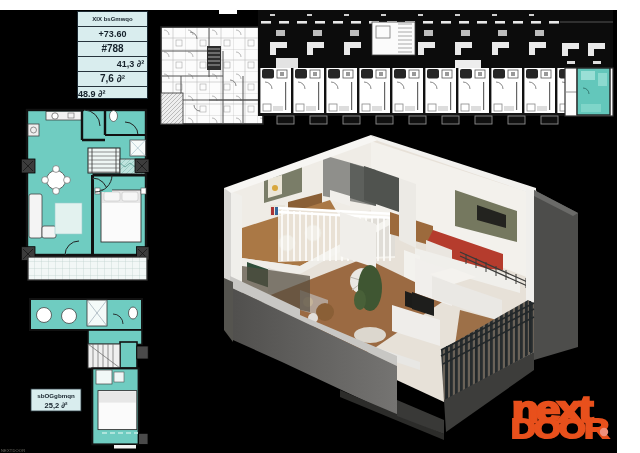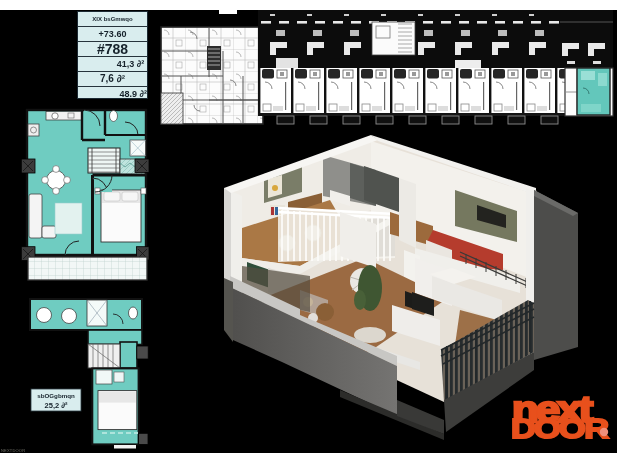--- a/index.html
+++ b/index.html
@@ -15,27 +15,27 @@
 <div class="abs" style="left:219px;top:0;width:18px;height:14px;background:#fff;"></div>
 
 <div class="abs" style="left:617px;top:0;width:23px;height:453px;background:#fff;"></div>
 
 <div class="abs" style="left:57px;top:11px;width:71px;height:88px;background:#d9edee;border:1px solid #1c2a33;box-sizing:border-box;margin-left:20px;">
 
   <div style="height:14px;border-bottom:1px solid #27343c;font-size:6px;font-weight:bold;color:#16222b;text-align:center;line-height:14px;">XIX bsGmwqo</div>
 
   <div style="height:14px;border-bottom:1px solid #27343c;font-size:9px;font-weight:bold;color:#16222b;text-align:center;line-height:14px;">+73.60</div>
 
-  <div style="height:14px;border-bottom:1px solid #27343c;font-size:14px;font-weight:bold;color:#16222b;text-align:center;line-height:14px;">#788</div>
+  <div style="height:14px;border-bottom:1px solid #27343c;font-size:10px;font-weight:bold;color:#16222b;text-align:center;line-height:14px;">#788</div>
 
   <div style="height:14px;border-bottom:1px solid #27343c;font-size:9px;font-weight:bold;color:#16222b;text-align:center;line-height:14px;padding-left:36px;">41,3 ∂²</div>
 
   <div style="height:14px;border-bottom:1px solid #27343c;font-size:10px;font-weight:bold;color:#16222b;text-align:center;line-height:14px;">7,6 ∂²</div>
 
-  <div style="height:14px;font-size:9px;font-weight:bold;color:#16222b;text-align:right;line-height:14px;">48.9 ∂²</div>
+  <div style="height:14px;font-size:9px;font-weight:bold;color:#16222b;text-align:left;line-height:14px;">48.9 ∂²</div>
 </div>
 
 <svg class="abs" style="left:155px;top:8px;" width="462" height="120" viewBox="0 0 462 120">
   <defs>
     <pattern id="units" x="103" y="60" width="33" height="45" patternUnits="userSpaceOnUse">
       <rect width="33" height="45" fill="#fff"></rect>
       <rect x="0" y="0" width="2.4" height="45" fill="#111"></rect>
       <rect x="4" y="1" width="12" height="9.5" rx="2" fill="#262626"></rect>
       <rect x="19" y="2" width="10" height="8" fill="#fff" stroke="#555" stroke-width="0.8"></rect>
       <rect x="22" y="4" width="4" height="4" fill="#999"></rect>

